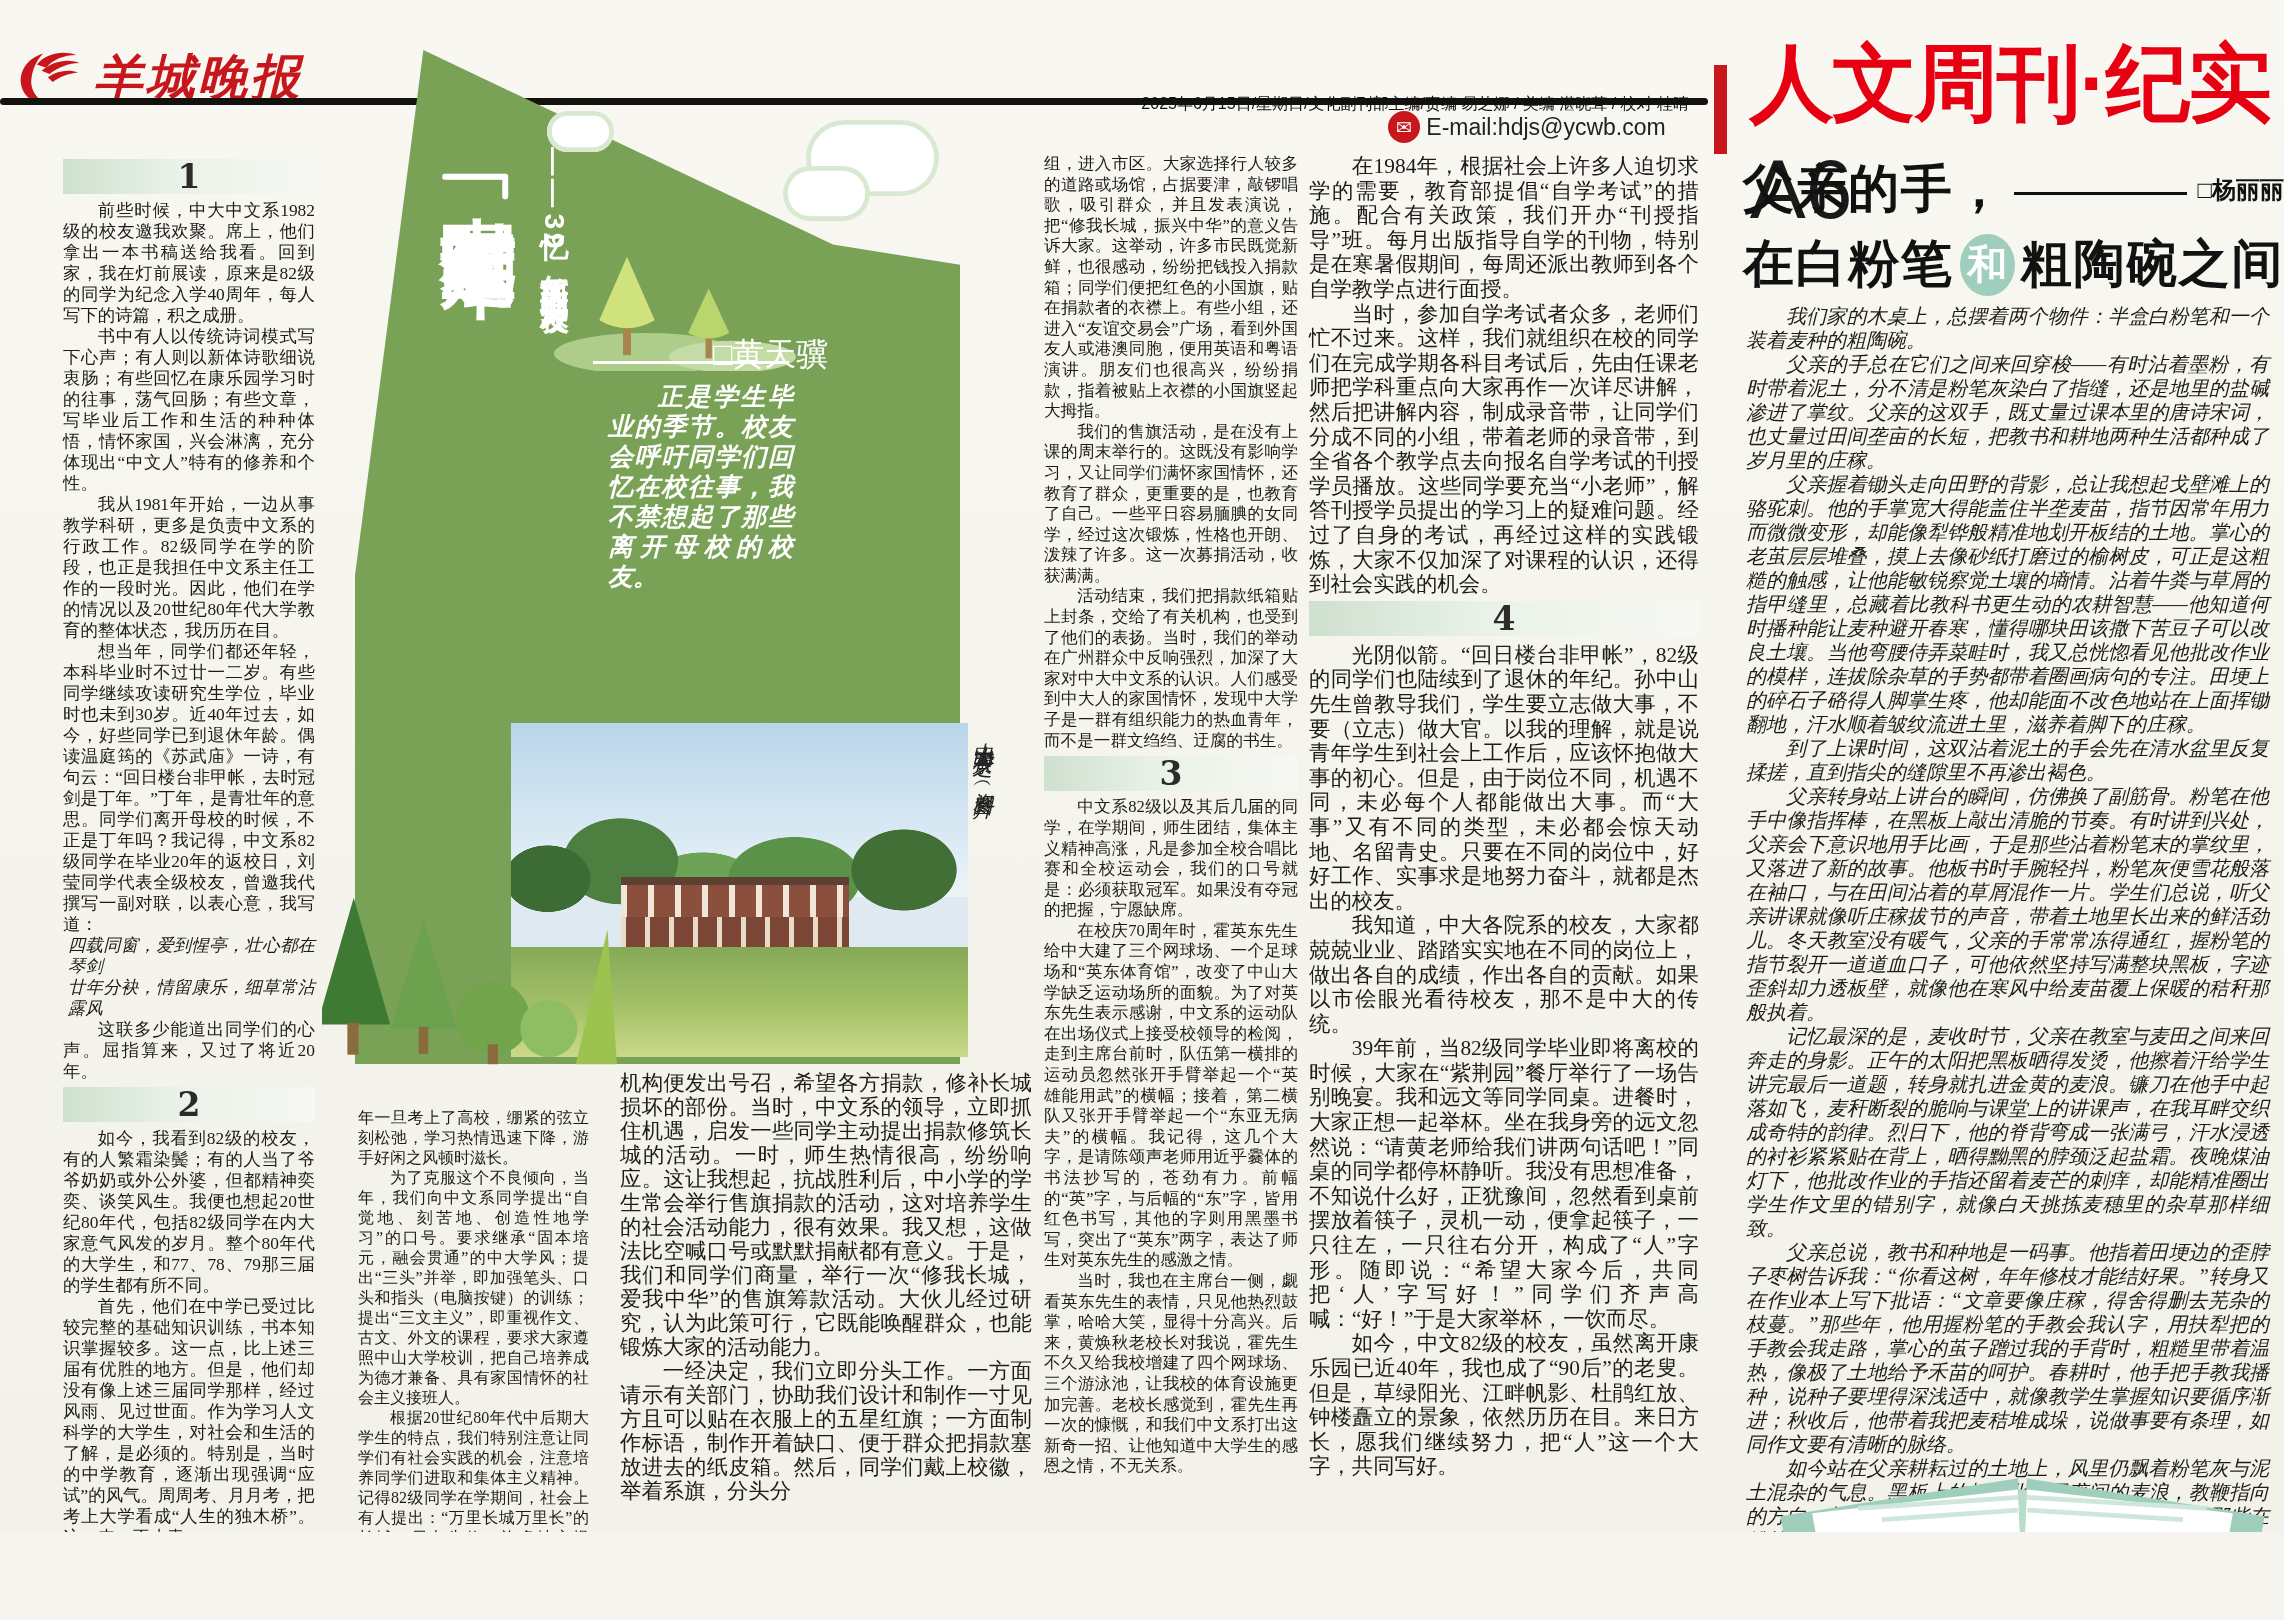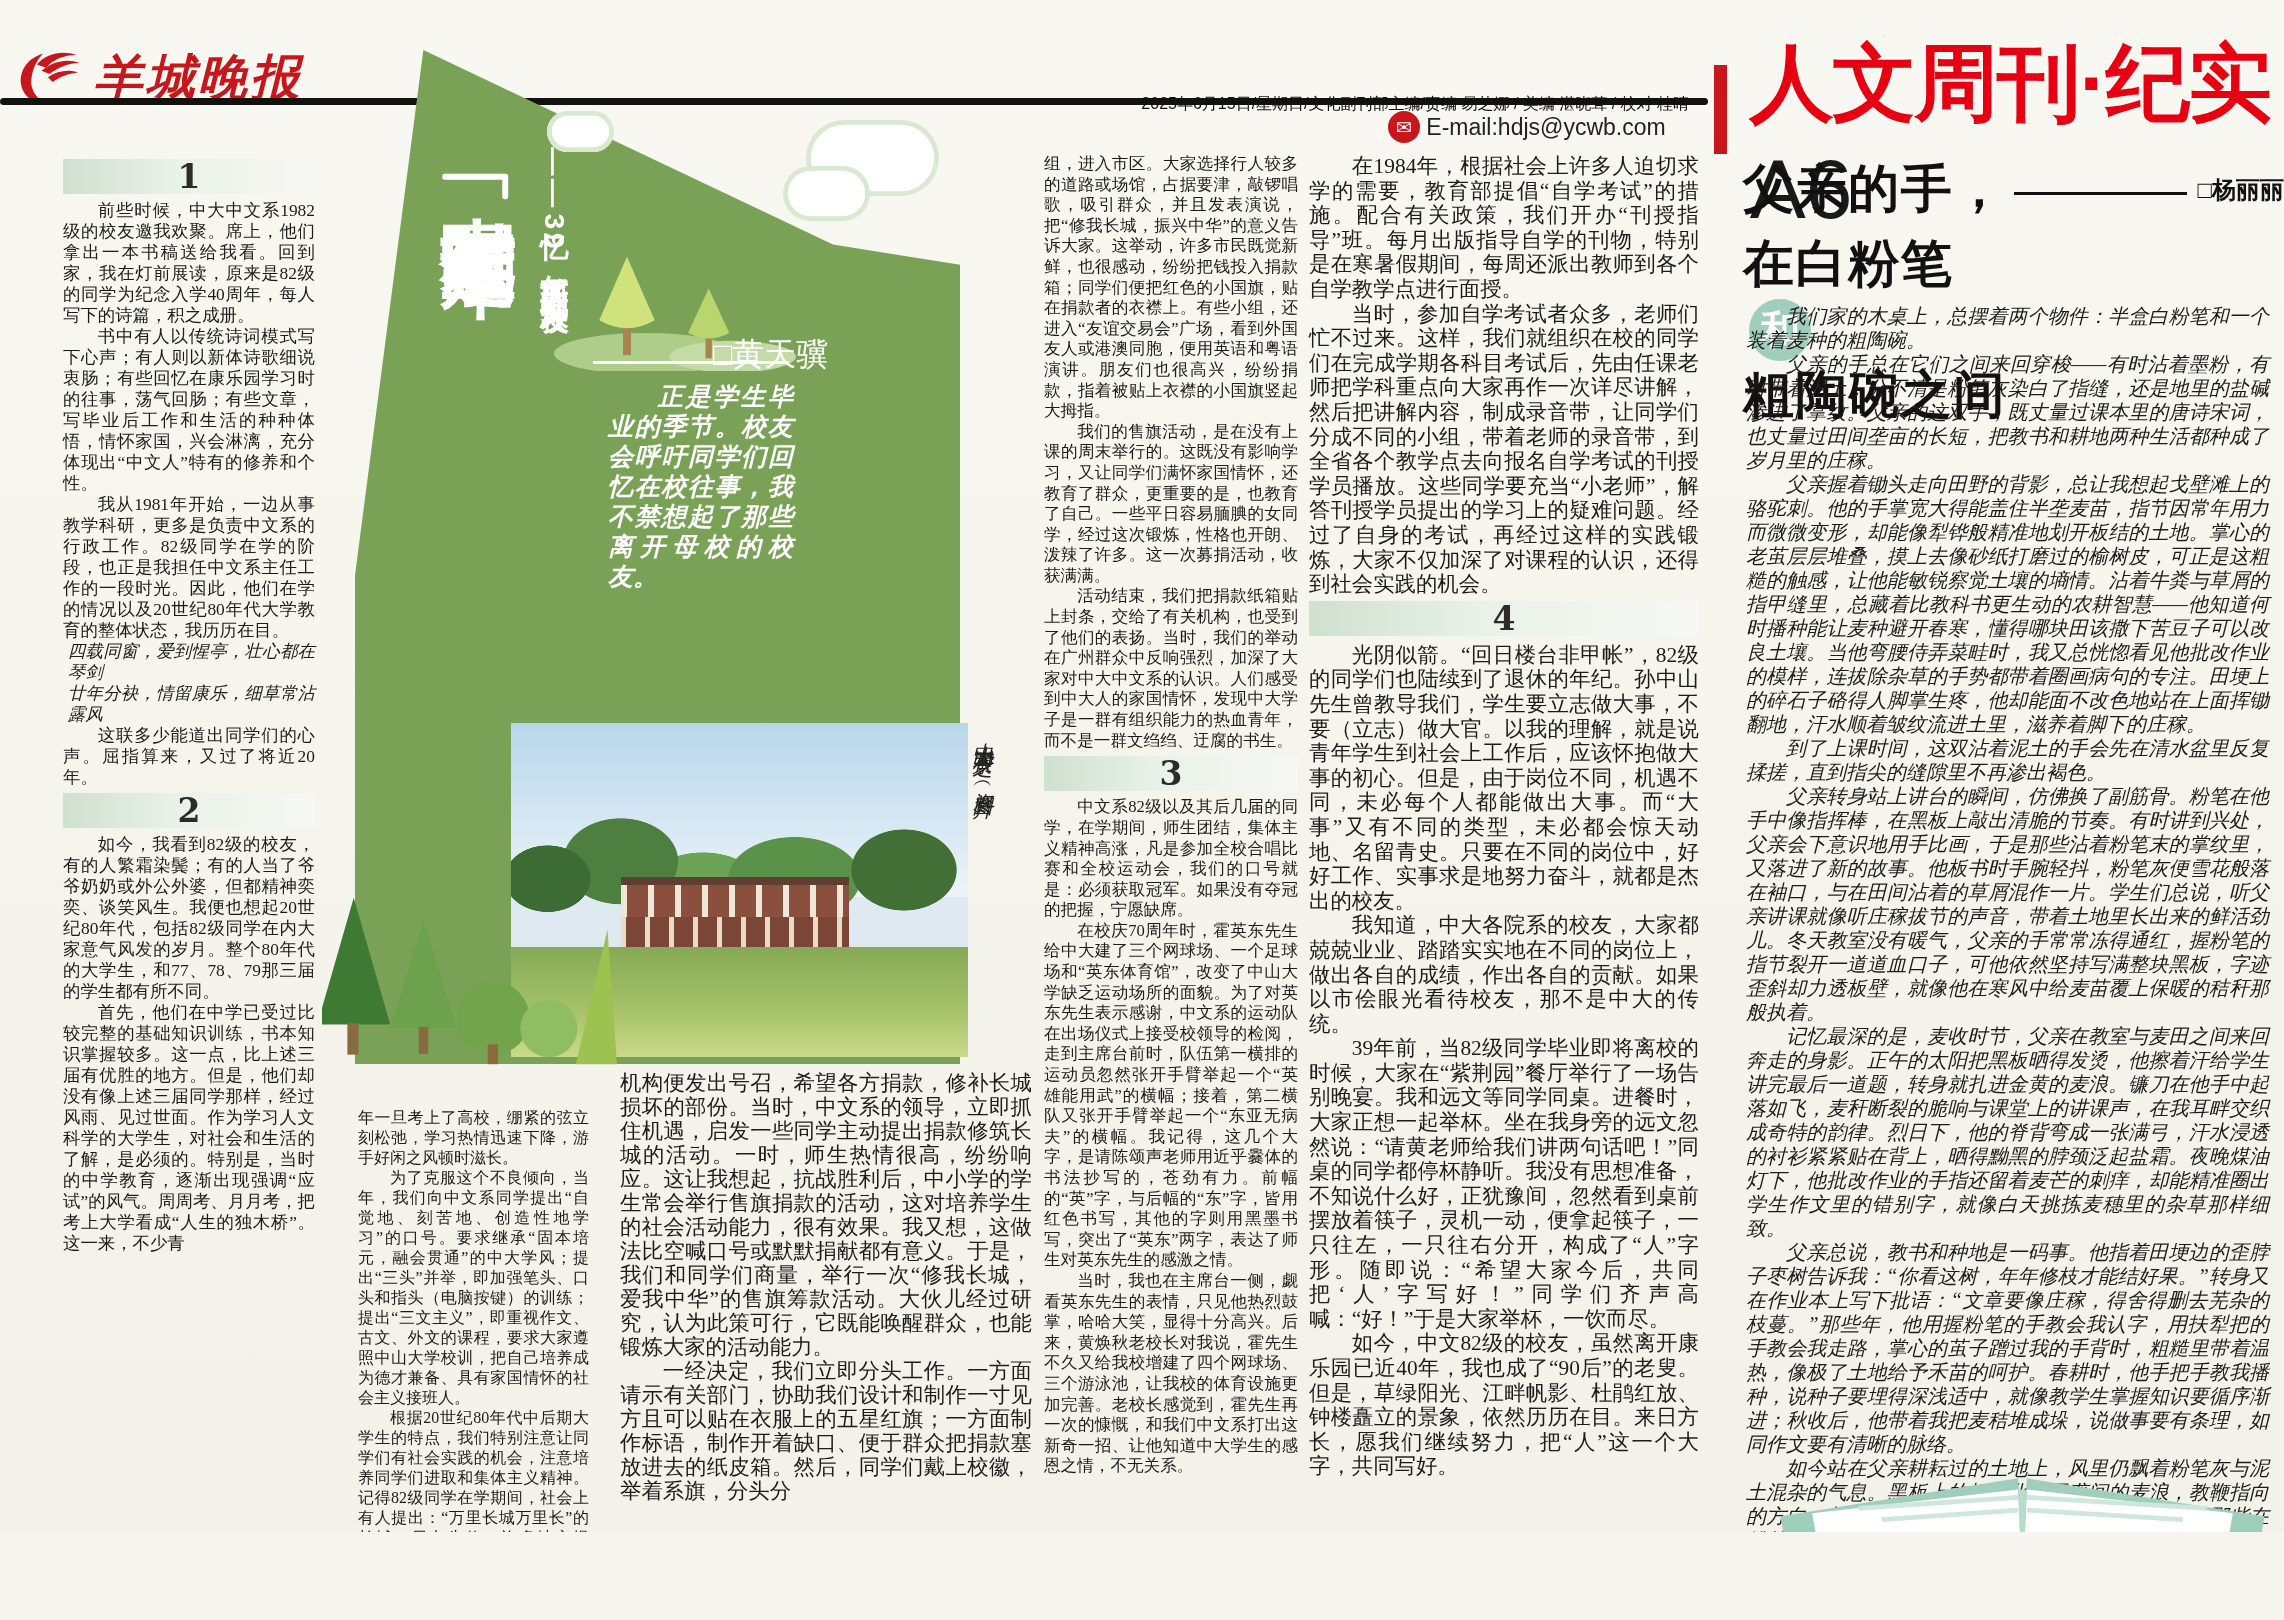--- a/index.html
+++ b/index.html
@@ -80,21 +80,21 @@
 
   
   .deco-trees{left:322px;top:881px;width:295px;height:184px;}
 
   
   .side-title{left:1743px;top:155px;width:541px;font-family:"Liberation Sans",sans-serif;color:#111;}
   .st-row1{display:flex;align-items:center;}
   .st-big{font-size:51px;font-weight:900;letter-spacing:1.6px;white-space:nowrap;}
   .st-line{flex:1;height:3.2px;background:#111;margin:8px 11px 0 8px;}
   .st-author{font-size:24px;font-weight:bold;white-space:nowrap;}
-  .st-row2{display:flex;align-items:flex-start;margin-top:6.3px;flex-direction:column;}
+  .st-row2{display:flex;align-items:center;margin-top:6.3px;}
   .he-circle{width:62px;height:62px;border-radius:50%;background:#9fcfbc;color:#fff;display:flex;
     align-items:center;justify-content:center;font-size:40px;font-weight:bold;margin:0 6.3px;}
   .side-body{left:1746px;top:304px;width:523px;height:1157px;font-size:20px;line-height:24px;
     font-style:italic;color:#1c1b18;text-align:justify;}
   .side-body p{margin:0;text-indent:2em;}
   .book{left:1763px;top:1467px;width:519px;height:151px;}
 </style>
 </head>
 <body>
 
@@ -121,20 +121,21 @@
     <span class="bp">A6</span>
   </div>
 
   <div class="abs col colA">
       <div class="band">
         <span>1</span>
       </div>
       <p class="">前些时候，中大中文系1982级的校友邀我欢聚。席上，他们拿出一本书稿送给我看。回到家，我在灯前展读，原来是82级的同学为纪念入学40周年，每人写下的诗篇，积之成册。</p>
       <p class="">书中有人以传统诗词模式写下心声；有人则以新体诗歌细说衷肠；有些回忆在康乐园学习时的往事，荡气回肠；有些文章，写毕业后工作和生活的种种体悟，情怀家国，兴会淋漓，充分体现出“中文人”特有的修养和个性。</p>
       <p class="">我从1981年开始，一边从事教学科研，更多是负责中文系的行政工作。82级同学在学的阶段，也正是我担任中文系主任工作的一段时光。因此，他们在学的情况以及20世纪80年代大学教育的整体状态，我历历在目。</p>
+      <p class="">想当年，同学们都还年轻，本科毕业时不过廿一二岁。有些同学继续攻读研究生学位，毕业时也未到30岁。近40年过去，如今，好些同学已到退休年龄。偶读温庭筠的《苏武庙》一诗，有句云：“回日楼台非甲帐，去时冠剑是丁年。”丁年，是青壮年的意思。同学们离开母校的时候，不正是丁年吗？我记得，中文系82级同学在毕业20年的返校日，刘莹同学代表全级校友，曾邀我代撰写一副对联，以表心意，我写道：</p>
       <p class="couplet">四载同窗，爱到惺亭，壮心都在琴剑</p>
       <p class="couplet">廿年分袂，情留康乐，细草常沾露风</p>
       <p class="">这联多少能道出同学们的心声。屈指算来，又过了将近20年。</p>
       <div class="band">
         <span>2</span>
       </div>
       <p class="">如今，我看到82级的校友，有的人繁霜染鬓；有的人当了爷爷奶奶或外公外婆，但都精神奕奕、谈笑风生。我便也想起20世纪80年代，包括82级同学在内大家意气风发的岁月。整个80年代的大学生，和77、78、79那三届的学生都有所不同。</p>
       <p class="">首先，他们在中学已受过比较完整的基础知识训练，书本知识掌握较多。这一点，比上述三届有优胜的地方。但是，他们却没有像上述三届同学那样，经过风雨、见过世面。作为学习人文科学的大学生，对社会和生活的了解，是必须的。特别是，当时的中学教育，逐渐出现强调“应试”的风气。周周考、月月考，把考上大学看成“人生的独木桥”。这一来，不少青</p>
     </div>
 

